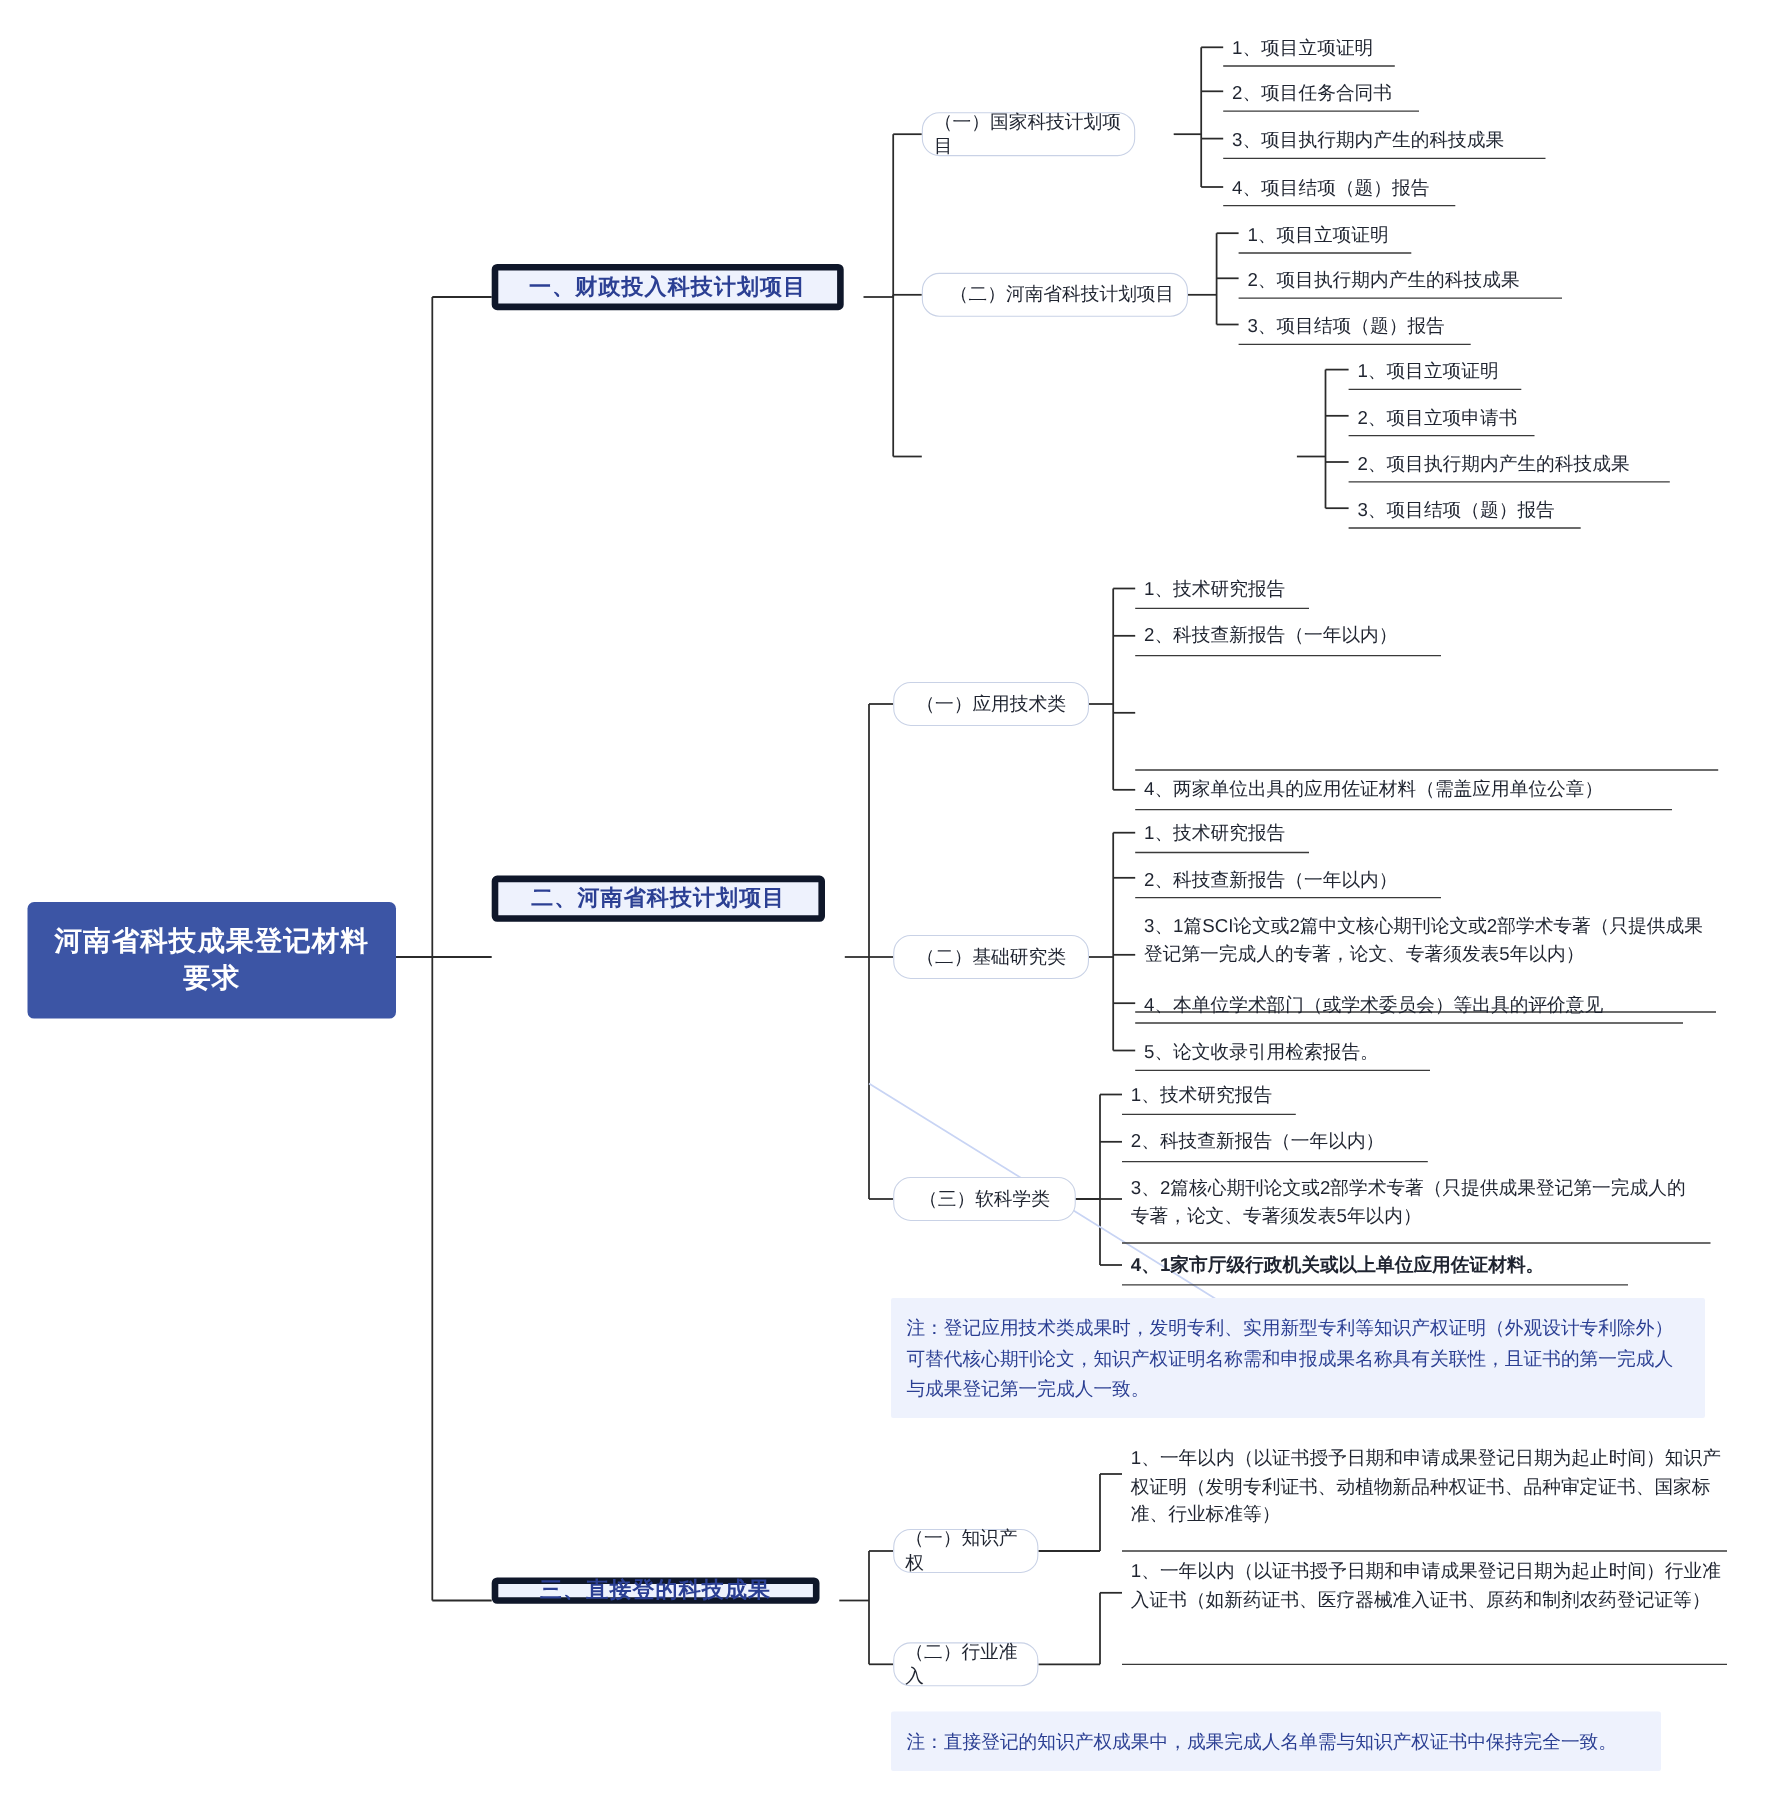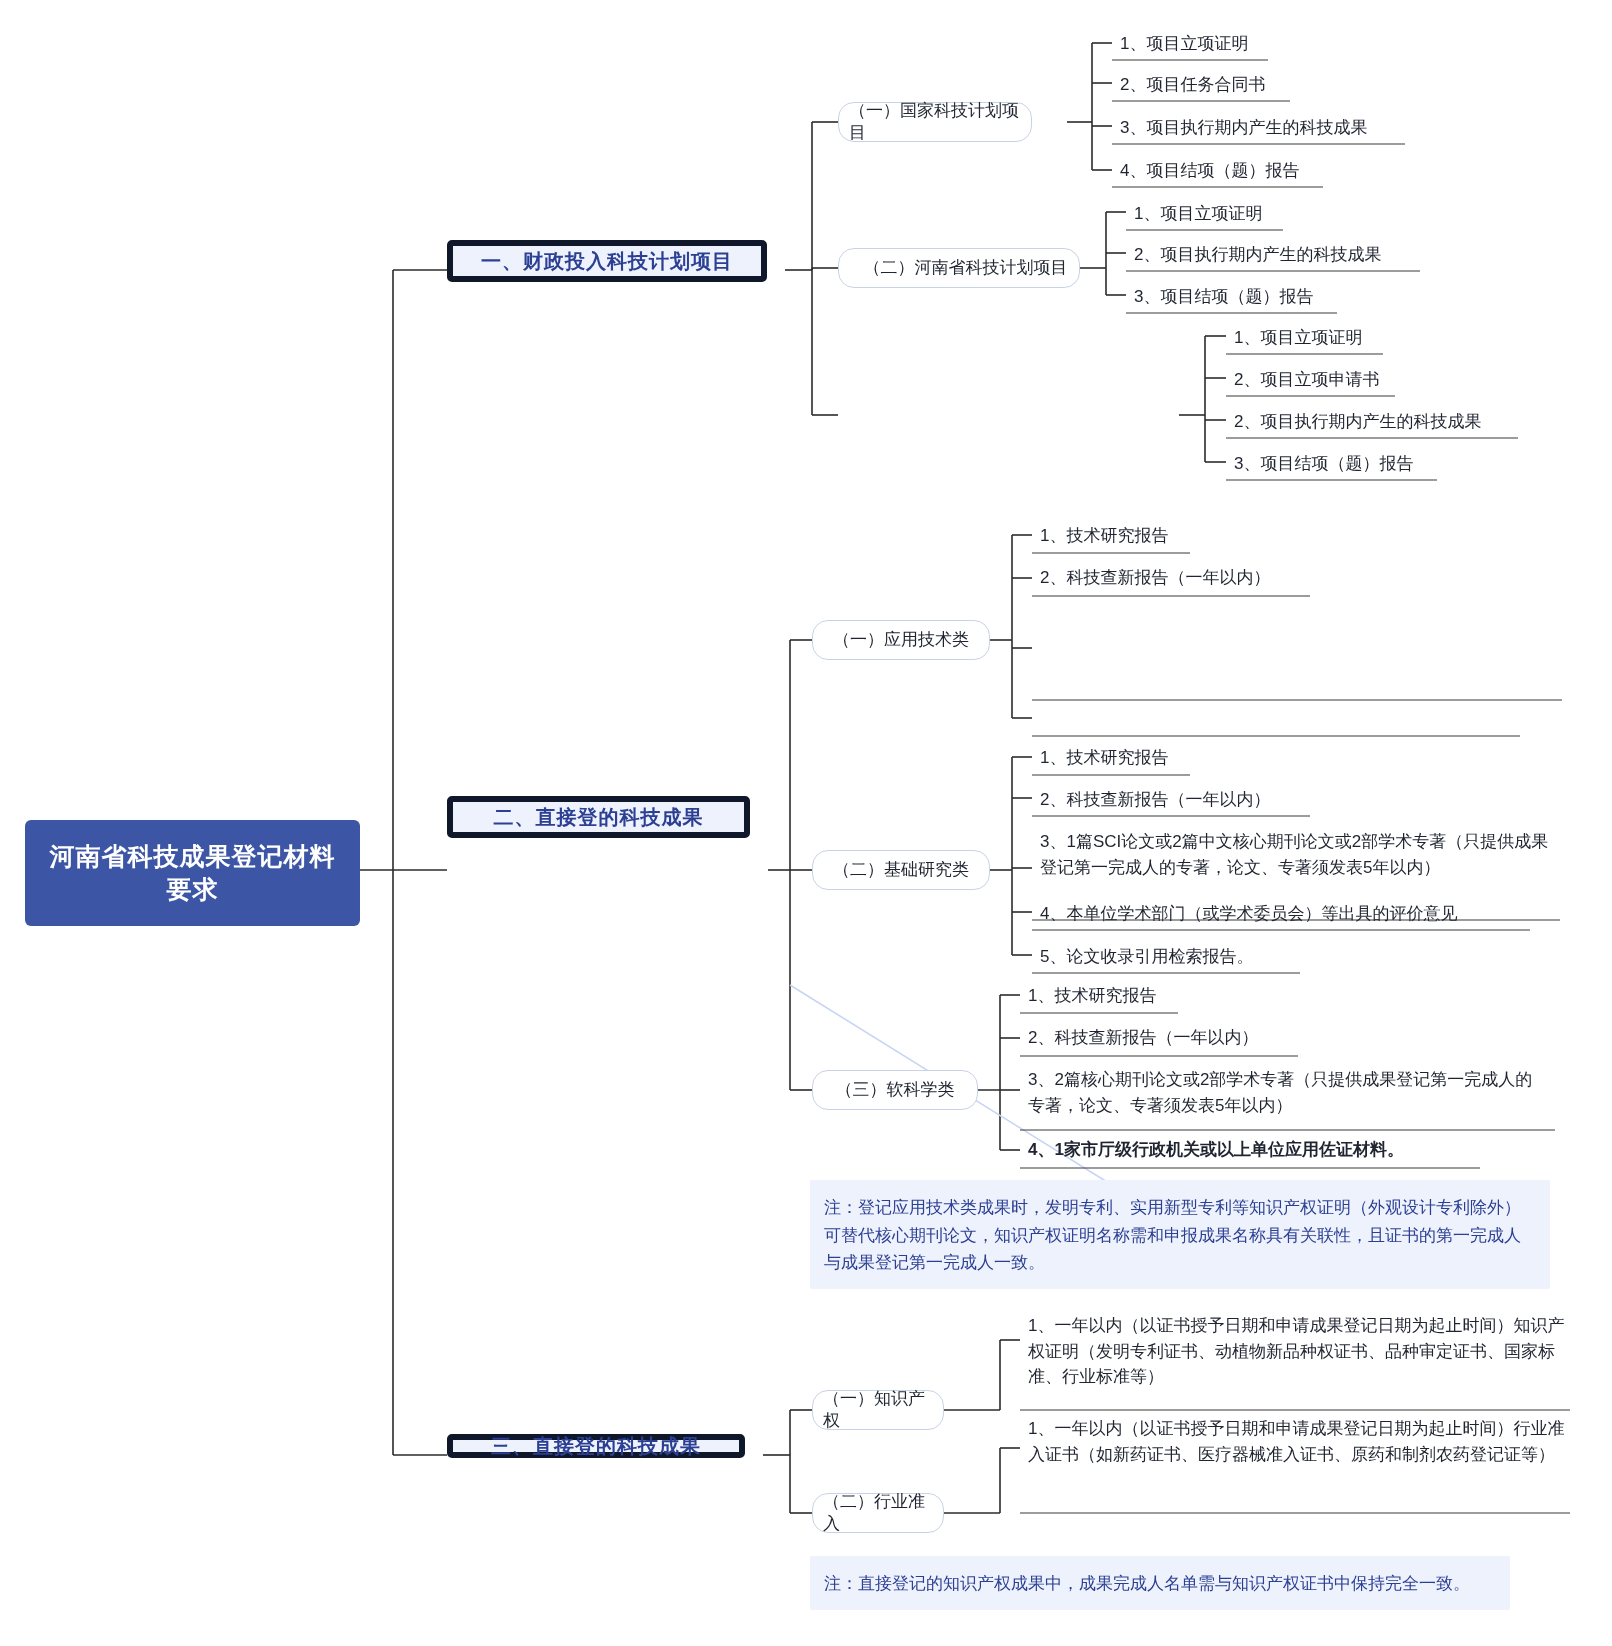--- a/index.html
+++ b/index.html
@@ -228,21 +228,21 @@
 
   <div class="node root-node" style="left:25px; top:820px; width:335px; height:106px;">
     <span>河南省科技成果登记材料要求</span>
   </div>
 
   <div class="node lvl1-node" style="left:447px; top:240px; width:320px; height:42px;">
     <span>一、财政投入科技计划项目</span>
   </div>
 
   <div class="node lvl1-node" style="left:447px; top:796px; width:303px; height:42px;">
-    <span>二、直接登的科技成果</span>
+    <span>二、河南省科技计划项目</span>
   </div>
 
   <div class="node lvl1-node" style="left:447px; top:1434px; width:298px; height:24px;">
     <span>三、直接登的科技成果</span>
   </div>
 
   <div class="node lvl2-node" style="left:838px; top:102px; width:194px; height:40px;">
     <span>（一）国家科技计划项目</span>
   </div>
   <div class="node lvl2-node" style="left:838px; top:248px; width:242px; height:40px;padding-left:23px;">
@@ -294,20 +294,23 @@
   <div class="node lvl2-node" style="left:812px; top:1070px; width:166px; height:40px;">
     <span>（三）软科学类</span>
   </div>
 
   <div class="node leaf" style="left:1032px; top:520px; width:360px;">
     <span>1、技术研究报告</span>
   </div>
   <div class="node leaf" style="left:1032px; top:562px; width:360px;">
     <span>2、科技查新报告（一年以内）</span>
   </div>
+  <div class="node leaf" style="left:1032px; top:702px; width:500px;">
+    <span>4、两家单位出具的应用佐证材料（需盖应用单位公章）</span>
+  </div>
 
   <div class="node leaf" style="left:1032px; top:742px; width:360px;">
     <span>1、技术研究报告</span>
   </div>
   <div class="node leaf" style="left:1032px; top:784px; width:360px;">
     <span>2、科技查新报告（一年以内）</span>
   </div>
   <div class="node leaf" style="left:1032px; top:826px; width:530px;">
     <span>3、1篇SCI论文或2篇中文核心期刊论文或2部学术专著（只提供成果登记第一完成人的专著，论文、专著须发表5年以内）</span>
   </div>

